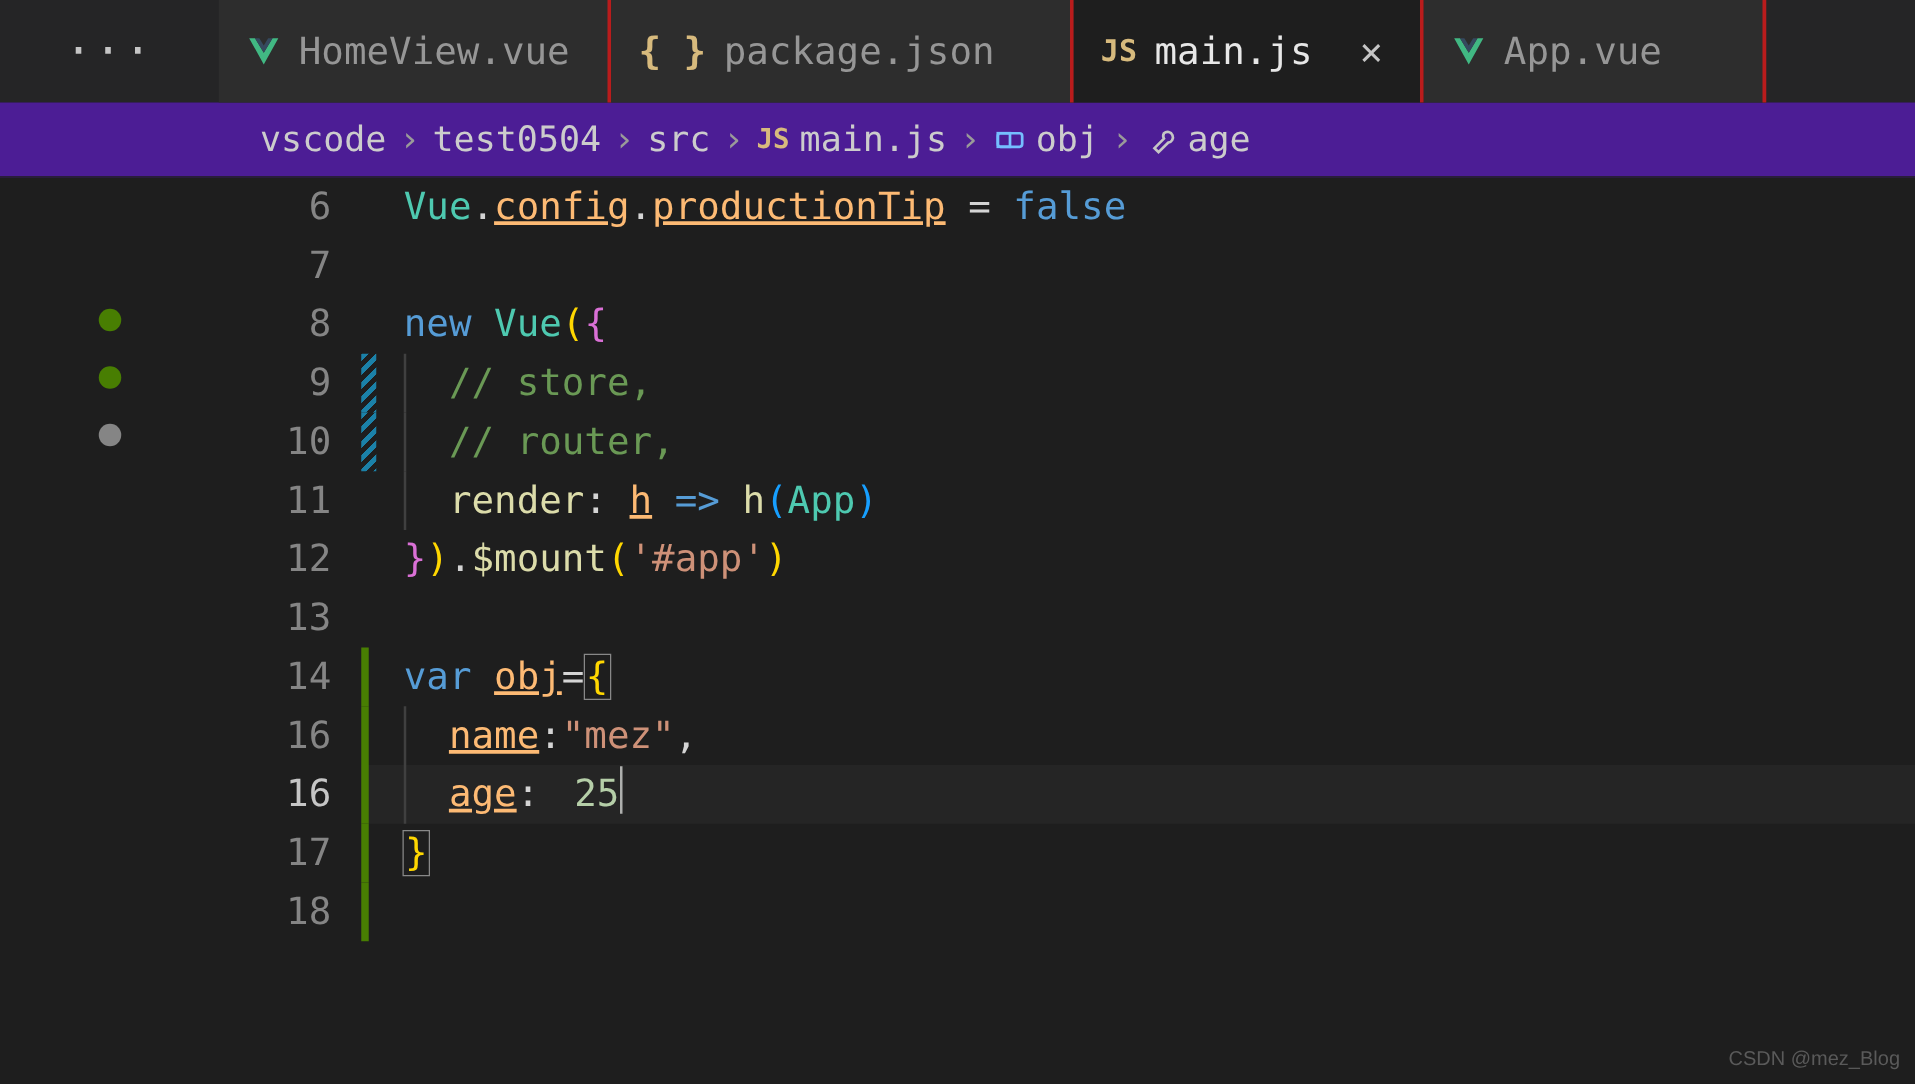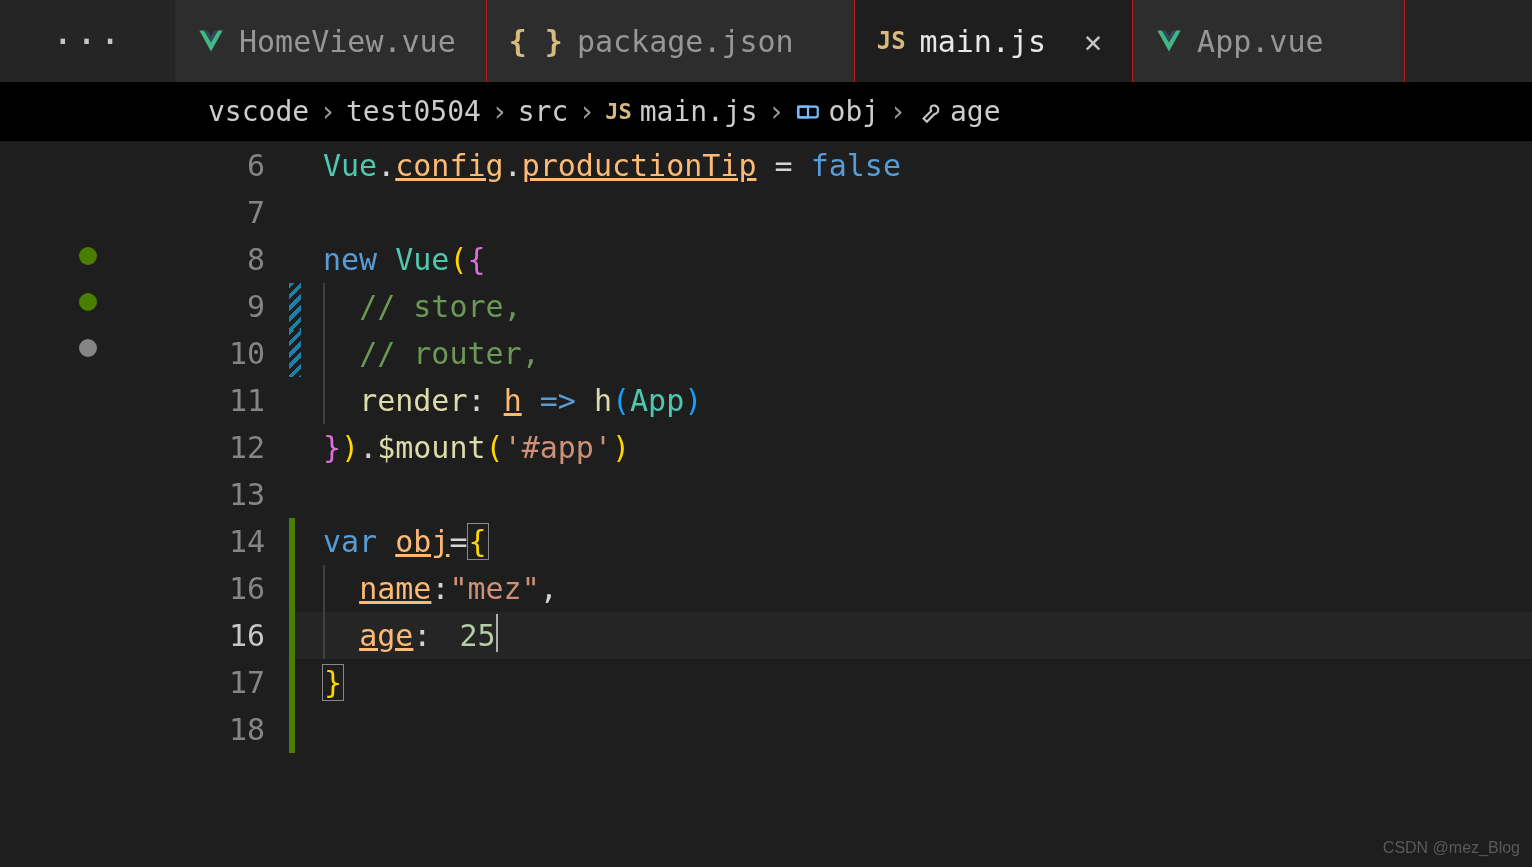--- a/index.html
+++ b/index.html
@@ -29,21 +29,21 @@
     font-size: 36px;
     letter-spacing: 2px;
   }
   .tab {
     display: flex;
     align-items: center;
     padding: 0 30px 0 22px;
     gap: 14px;
     background: #2d2d2d;
     color: #969696;
-    border-right: 1px solid #b91c1c;
+    border-right: 3px solid #b91c1c;
     white-space: nowrap;
   }
   .tab.active {
     background: #1e1e1e;
     color: #e7e7e7;
   }
   .tab .icon { flex: 0 0 auto; display: flex; align-items: center; }
   .tab .close {
     margin-left: 24px;
     color: #c5c5c5;
@@ -51,21 +51,21 @@
   }
 
   
   .breadcrumb-row {
     height: 60px;
     display: flex;
     align-items: center;
     padding-left: 208px;
     font-size: 28px;
     color: #a7a7a7;
-    background: #000000;
+    background: #4c1d95;
     gap: 4px;
     border-bottom: 1px solid #1e1e1e;
   }
   .breadcrumb-row .sep {
     margin: 0 6px;
     color: #9a9a9a;
   }
   .breadcrumb-row .bc-icon {
     display: inline-flex;
     align-items: center;

